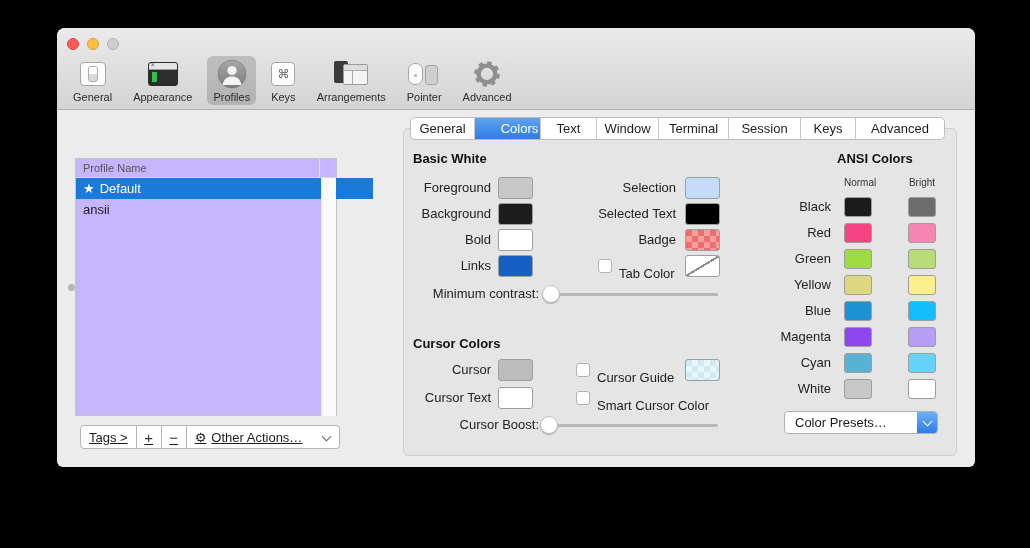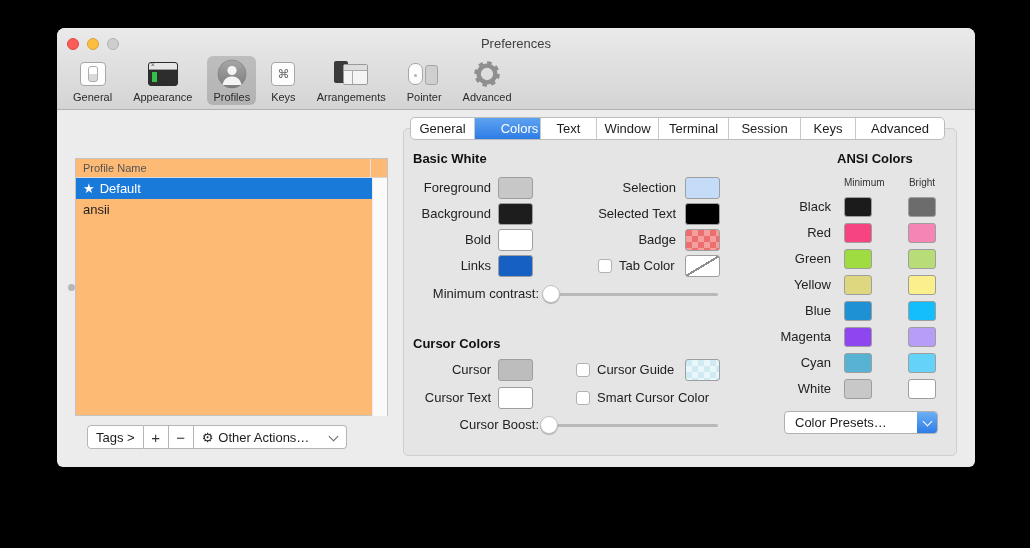--- a/index.html
+++ b/index.html
@@ -57,34 +57,34 @@
   .icon-pointer .dot { position:absolute; left:6px; top:13px; width:3px; height:3px;
     border-radius:50%; background:#b5b5b5; }
   .icon-pointer .pad { position:absolute; left:17px; top:4px; width:13px; height:20px;
     background:#cfcfcf; border:1px solid #a5a5a5; border-radius:3px; }
   .icon-profiles-wrap { width:30px; height:30px; }
 
   
   .search-box { position:absolute; left:18px; top:101px; width:313px; height:23px;
     background:#fff; border:1px solid #c6c6c6; border-radius:5px;
     display:flex; align-items:center; justify-content:center; gap:4px; color:#9b9b9b; }
-  .profile-table { position:absolute; left:18px; top:130px; width:313px; height:258px;
-    background:#fdba74; border:1px solid #c3c3c3; }
+  .profile-table { position:absolute; left:18px; top:130px; width:262px; height:258px;
+    background:#c4b5fd; border:1px solid #c3c3c3; }
   .pt-header { height:19px; border-bottom:1px solid #d8d8d8; font-size:11px; color:#555;
     padding:3px 0 0 7px; position:relative; }
   .pt-header::after { content:""; position:absolute; right:16px; top:0; width:1px; height:100%;
     background:#e4e4e4; }
   .pt-scrollcol { position:absolute; right:0; top:19px; width:15px; height:238px;
     background:#fafafa; border-left:1px solid #ececec; }
   .pt-row { height:21px; display:flex; align-items:center; padding-left:7px; gap:5px;
     width:297px; }
   .pt-row.selected { background:#1a7ad9; color:#fff; }
   .splitter-dot { position:absolute; left:11px; top:256px; width:7px; height:7px;
     border-radius:50%; background:#b7b7b7; }
-  .bottom-bar { position:absolute; left:30px; top:397px; height:32px; display:flex; }
+  .bottom-bar { position:absolute; left:23px; top:397px; height:32px; display:flex;text-decoration:underline; }
   .bb-btn { background:#fff; border:1px solid #b5b5b5; border-left-width:0; height:24px;
     display:flex; align-items:center; justify-content:center; font-size:13px; color:#1c1c1c;
     padding:0 8px; }
   .bb-btn:first-child { border-left-width:1px; border-radius:4px 0 0 4px; }
   .bb-btn.last { border-radius:0 4px 4px 0; }
   .bb-plusminus { width:25px; padding:0; font-size:15px; color:#333; }
   .bb-other { width:153px; justify-content:flex-start; gap:5px; position:relative; }
   .gear-glyph { font-size:13px; color:#222; }
   .chev-down { width:7px; height:7px; border-right:1.5px solid #666; border-bottom:1.5px solid #666;
     transform:rotate(45deg); margin-top:-3px; }
@@ -106,21 +106,21 @@
   .swatch { position:absolute; width:35px; height:22px; border:1px solid #9e9e9e;
     border-radius:3px; }
   .swatch-sm { position:absolute; width:28px; height:20px; border:1px solid #9e9e9e;
     border-radius:3px; }
   .checker { background:conic-gradient(var(--c1) 0 25%, var(--c2) 0 50%, var(--c1) 0 75%, var(--c2) 0);
     background-size:12px 12px; }
   .diag { background-color:#fff;
     background-image:linear-gradient(to bottom right, transparent 47%, #8f8f8f 47%, #8f8f8f 53%, transparent 53%); }
   .checkbox { position:absolute; width:14px; height:14px; background:#fff;
     border:1px solid #b2b2b2; border-radius:3px; }
-  .cb-label { position:absolute; font-size:13px; color:#222; white-space:nowrap; }
+  .cb-label { position:absolute; font-size:13px; color:#222; white-space:nowrap;margin-top:8px; }
   .slider { position:absolute; height:18px; }
   .slider .track { position:absolute; left:0; right:0; top:8px; height:3px; background:#b9b9b9;
     border-radius:2px; }
   .slider .knob { position:absolute; left:-2px; top:0; width:18px; height:18px; background:#fff;
     border:1px solid #c2c2c2; border-radius:50%; box-shadow:0 1px 1px rgba(0,0,0,.25); }
   .colhead { position:absolute; font-size:10px; color:#333; width:28px; text-align:center; }
   .presets-btn { position:absolute; left:380px; top:282px; width:154px; height:23px;
     background:#fff; border:1px solid #b0b0b0; border-radius:4px; display:flex; align-items:center; }
   .presets-btn .pb-label { flex:1; padding-left:10px; font-size:13px; color:#1c1c1c; }
   .presets-btn .pb-cap { width:20px; height:100%; border-radius:0 3px 3px 0;
@@ -131,21 +131,20 @@
 <body>
 
 <div class="window">
 
   <div class="header">
     <div class="traffic">
       <div class="tl tl-red"></div>
       <div class="tl tl-yellow"></div>
       <div class="tl tl-gray"></div>
     </div>
-    <div class="win-title">Preferences</div>
 
     <div class="toolbar">
       <div class="tb-item">
         <div class="tb-icon">
             <div class="icon-general">
               <div class="toggle"></div>
             </div>
           </div>
         <div class="tb-label">General</div>
       </div>
@@ -289,21 +288,21 @@
     <div class="checkbox" style="left:172px; top:262px"></div>
     <div class="cb-label" style="left:193px; top:261px">Smart Cursor Color</div>
 
     <div class="plabel" style="left:0; width:135px; top:288px">Cursor Boost:</div>
     <div class="slider" style="left:138px; top:287px; width:176px">
       <div class="track"></div>
       <div class="knob"></div>
     </div>
 
     <div class="section-title" style="left:433px; top:22px">ANSI Colors</div>
-    <div class="colhead" style="left:440px; top:48px">Minimum</div>
+    <div class="colhead" style="left:440px; top:48px">Normal</div>
     <div class="colhead" style="left:504px; top:48px">Bright</div>
 
     <div class="plabel" style="left:320px; width:107px; top:70px">Black</div>
     <div class="swatch-sm" style="left: 440px; top: 68px; background-color: rgb(27, 27, 27);"></div>
     <div class="swatch-sm" style="left: 504px; top: 68px; background-color: rgb(108, 108, 108);"></div>
     <div class="plabel" style="left:320px; width:107px; top:96px">Red</div>
     <div class="swatch-sm" style="left: 440px; top: 94px; background-color: rgb(246, 68, 130);"></div>
     <div class="swatch-sm" style="left: 504px; top: 94px; background-color: rgb(245, 134, 180);"></div>
     <div class="plabel" style="left:320px; width:107px; top:122px">Green</div>
     <div class="swatch-sm" style="left: 440px; top: 120px; background-color: rgb(159, 220, 66);"></div>

